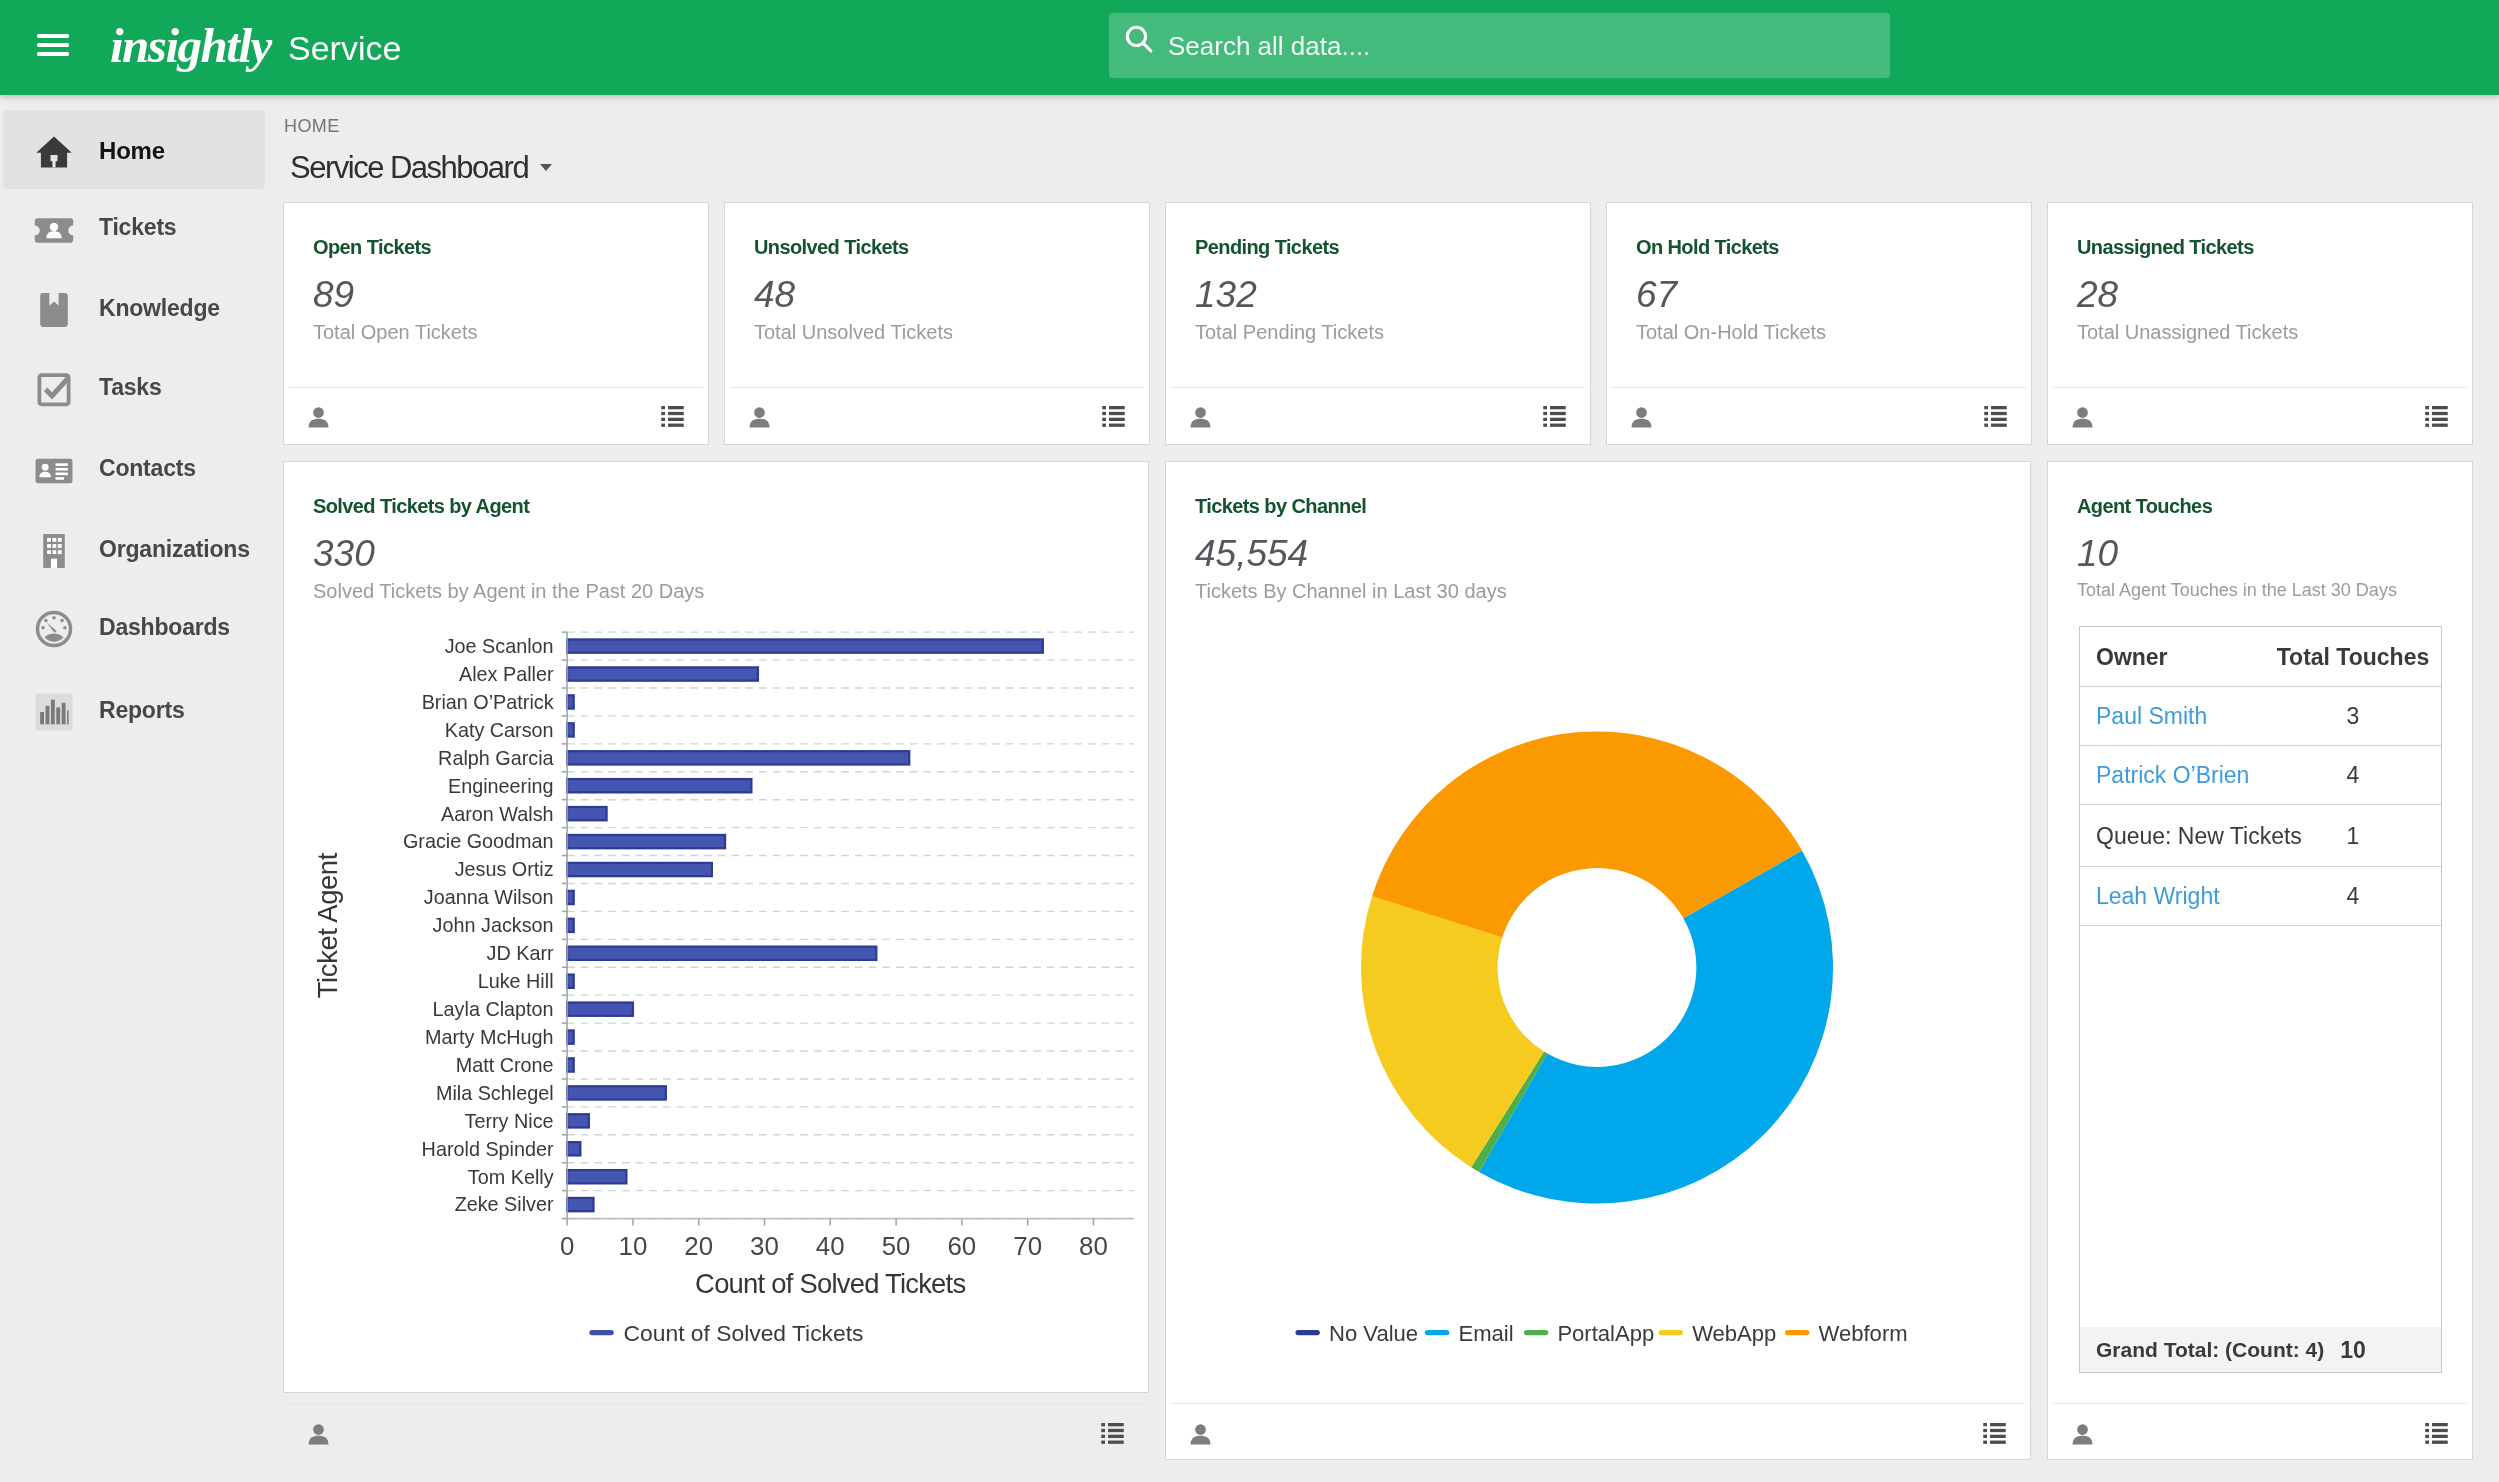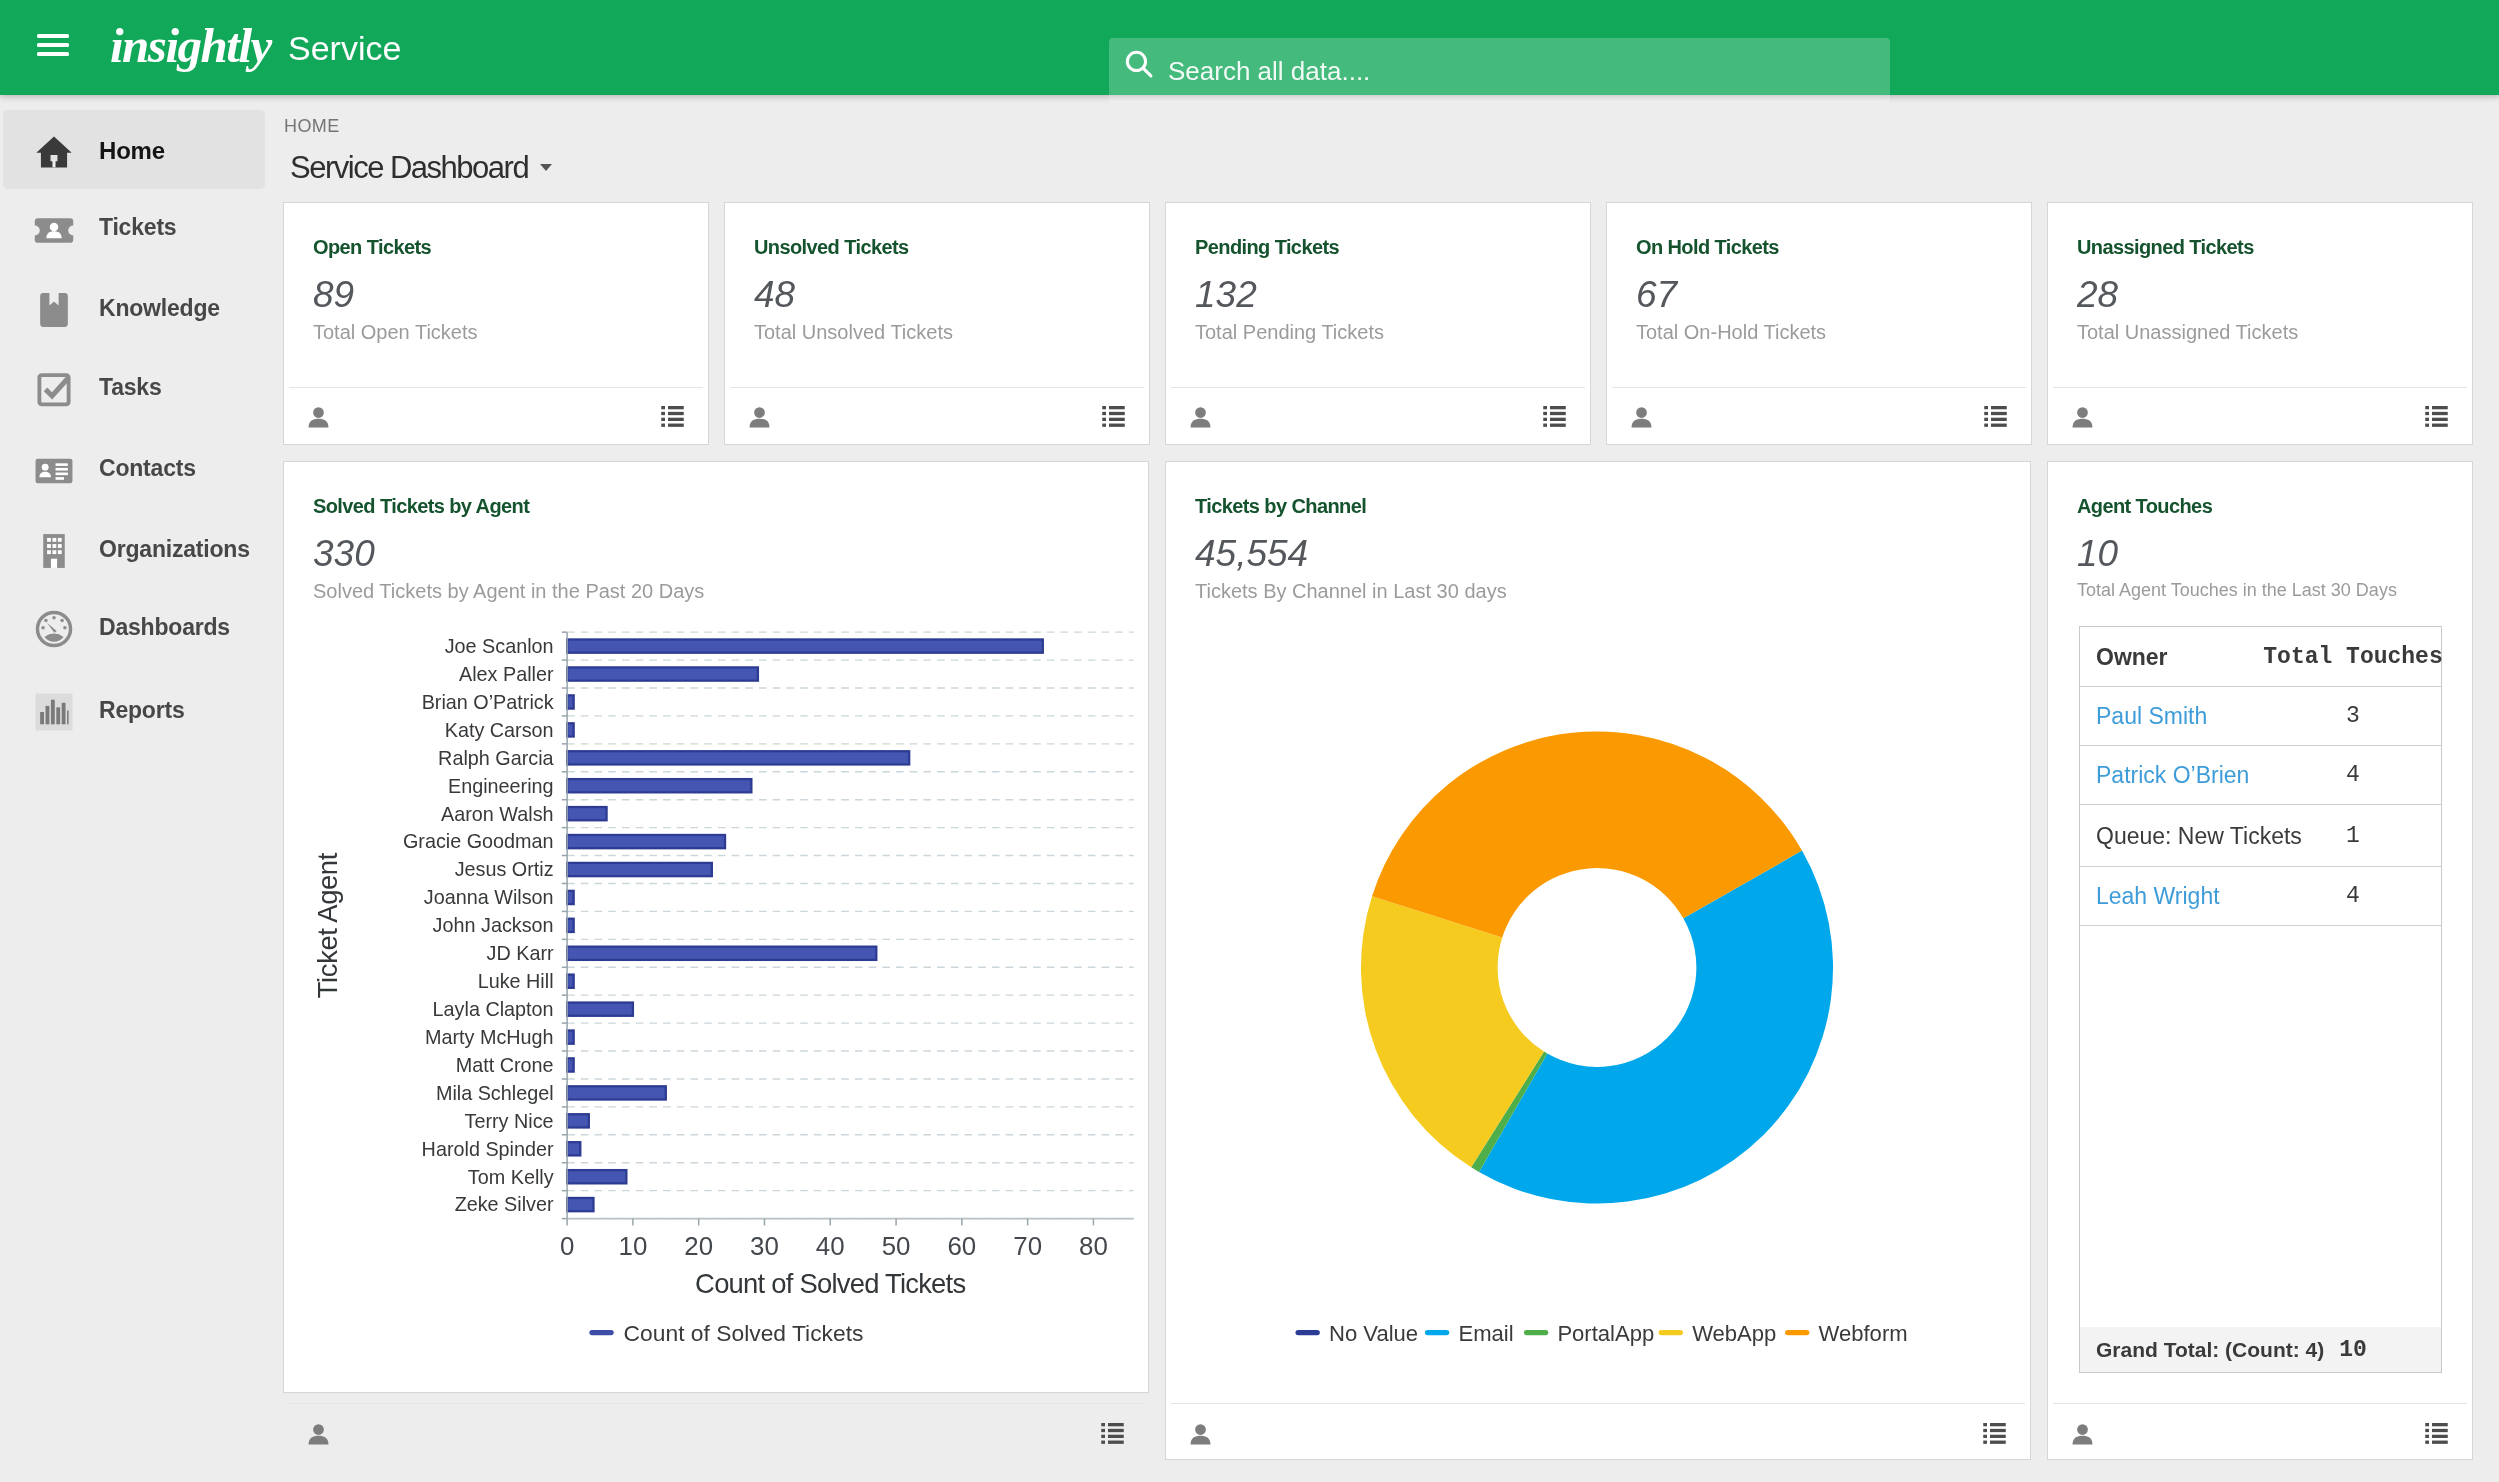--- a/index.html
+++ b/index.html
@@ -1,41 +1,41 @@
 <!DOCTYPE html>
 <html style="font-size:12px"><head><meta charset="utf-8"><style>
 * { margin:0; padding:0; box-sizing:border-box; }
 html,body { width:2500px; height:1482px; background:#EDEDED; font-family:"Liberation Sans",sans-serif; overflow:hidden; }
 #page { position:relative; width:2500px; height:1482px; }
 .hdr { position:absolute; left:0; top:0; width:2500px; height:95px; background:#12A85A; box-shadow:0 2.3px 6px rgba(0,0,0,0.22); z-index:5; }
 .burger { position:absolute; left:37px; top:34px; }
 .burger div { width:32px; height:3.8px; background:#fff; border-radius:1.5px; margin-bottom:5.3px; }
 .logo { position:absolute; left:110px; top:17px; font-family:"Liberation Serif",serif; font-style:italic; font-weight:bold; font-size:49px; color:#fff; letter-spacing:-1.5px; }
 .svc { position:absolute; left:288px; top:29px; font-size:34px; color:#fff; }
-.search { position:absolute; left:1109px; top:38px; width:781px; height:65px; background:rgba(255,255,255,0.21); border-radius:3.8px; }
+.search { position:absolute; left:1109px; top:13px; width:781px; height:65px; background:rgba(255,255,255,0.21); border-radius:3.8px; }
 .search svg { position:absolute; left:13px; top:9px; }
 .search span { position:absolute; left:59px; top:18px; font-size:26px; color:rgba(255,255,255,0.93); }
 .homepill { position:absolute; left:3px; top:110px; width:262px; height:79px; background:#E2E2E2; border-radius:4.6px; }
 .navicon { position:absolute; left:34px; }
 .navlbl { position:absolute; left:99px; font-size:23px; font-weight:bold; color:#474747; letter-spacing:-0.2px; }
 .navlbl.active { color:#141414; font-size:24px; }
 .bc { position:absolute; left:284px; top:116px; font-size:18px; color:#757575; letter-spacing:0.4px; }
 .sd { position:absolute; left:290px; top:150px; font-size:31px; color:#2f2f2f; letter-spacing:-1.5px; }
 .sd .caret { display:inline-block; width:0; height:0; border-left:6.9px solid transparent; border-right:6.9px solid transparent; border-top:7.6px solid #555; margin-left:12px; vertical-align:middle; margin-bottom:4.6px; }
 .card { position:absolute; background:#fff; border:0.8px solid #D6D6D6; }
 .ctitle { position:absolute; left:29px; top:33px; font-size:20px; font-weight:bold; color:#14532d; letter-spacing:-0.6px; }
 .cnum { position:absolute; left:29px; top:71px; font-size:37px; color:#54575b;font-style:italic; }
 .csub { position:absolute; left:29px; top:118px; font-size:20px; color:#9b9b9b; }
 .divider { position:absolute; left:5.3px; right:5.3px; border-top:1.5px solid #E4E4E4; }
 .ficon { position:absolute; }
 .tbl { position:absolute; left:31px; top:164px; width:363px; border:1.5px solid #C9C9C9; }
 .trow { position:relative; border-bottom:1.5px solid #CFCFCF; }
 .trow span { position:absolute; top:50%; transform:translateY(-50%); font-size:23px; color:#3a3a3a; }
 .c1 { left:16px;text-align:center; }
-.c2 { left:183px; width:180px; text-align:center;font-family:Liberation Mono, monospace; }
+.c2 { left:183px; width:180px; text-align:center; }
 .b { font-weight:bold; color:#2f2f2f; }
 .trow span.link { color:#3E9CD9; }
 .total { background:#F3F3F3; }
 svg text { font-family:"Liberation Sans",sans-serif; }
 </style></head><body>
 <div id="page">
 <div class="hdr">
   <div class="burger">
         <div></div>
         <div></div>

